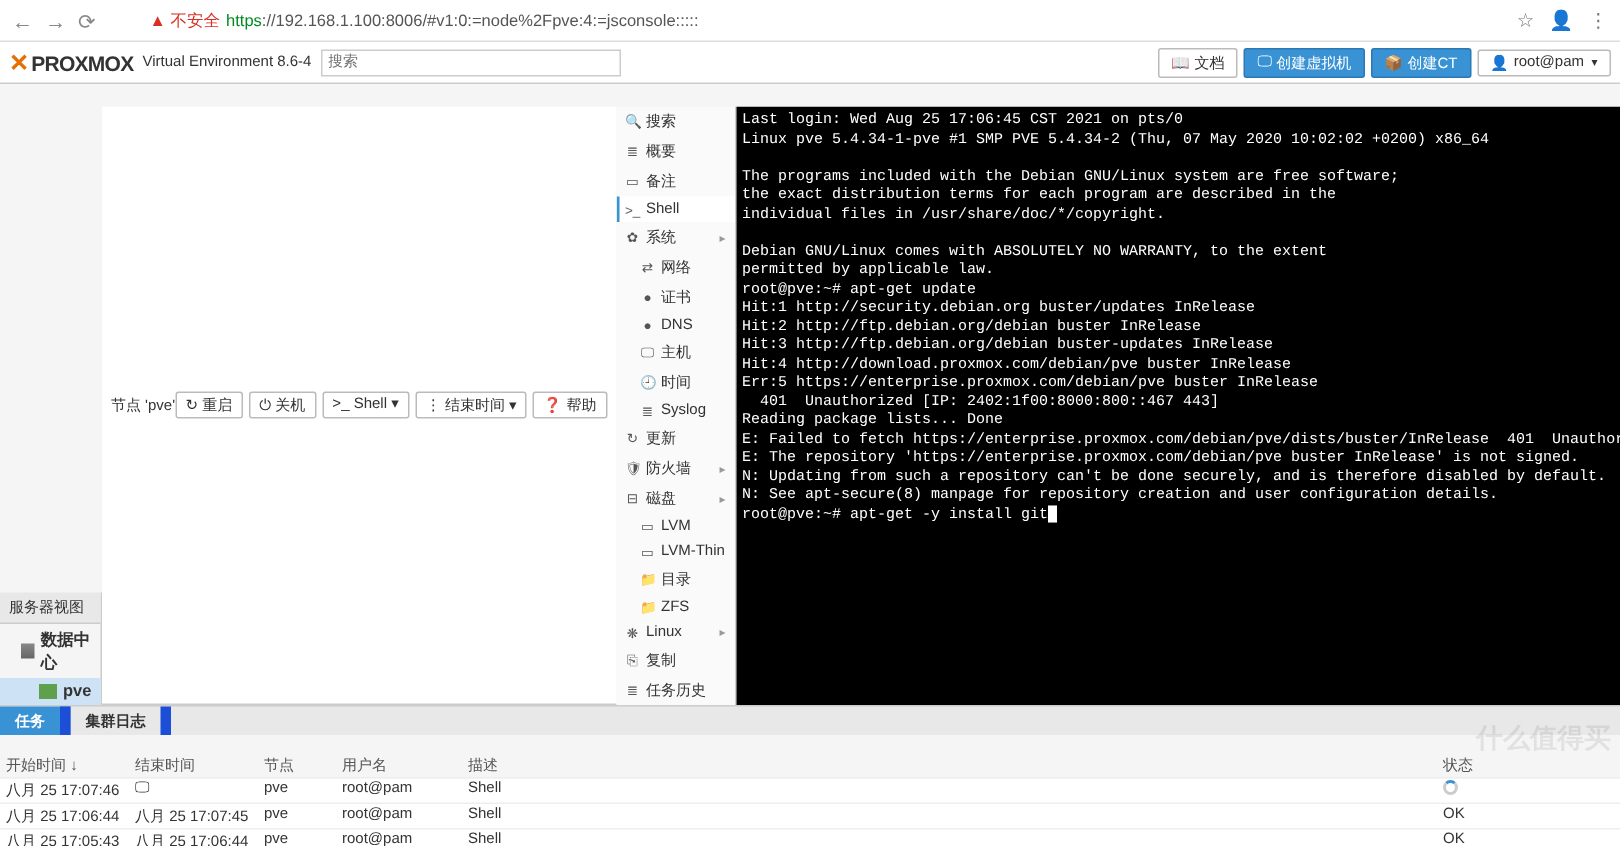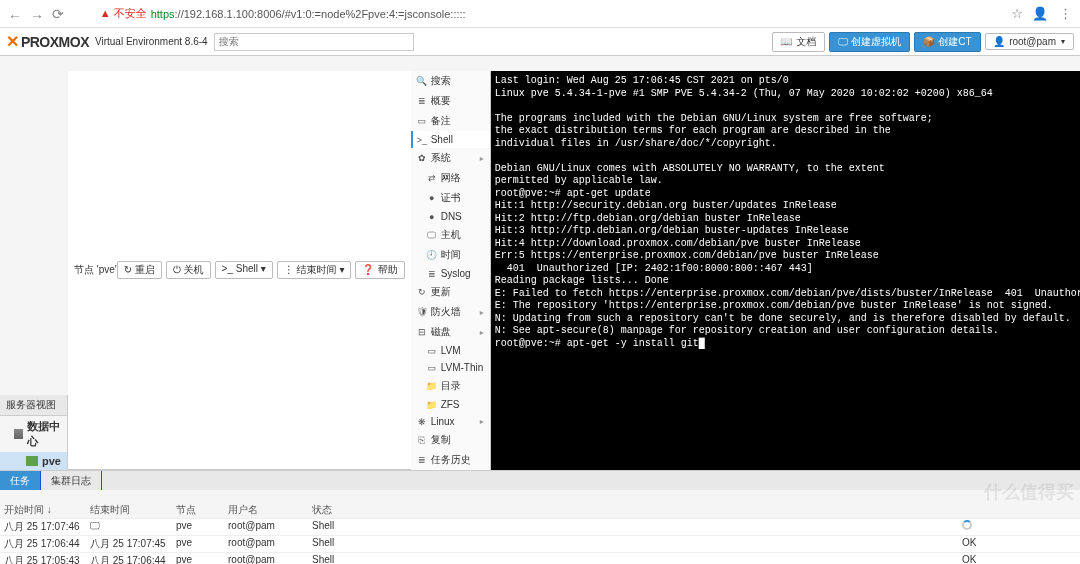--- a/index.html
+++ b/index.html
@@ -39,21 +39,21 @@
 .panel-split { flex: 1; display: flex; overflow: hidden; }
 .sub-menu { width: 80px; background: #fafafa; border-right: 1px solid #ccc; overflow-y: auto; }
 .sm-item { padding: 3px 6px; font-size: 10px; cursor: pointer; display: flex; align-items: center; gap: 4px; white-space: nowrap; }
 .sm-item .arr { margin-left: auto; color: #999; font-size: 8px; }
 .sm-item.sel { background: #fff; border-left: 2px solid #3892d4; padding-left: 4px; }
 .sm-ico { width: 10px; display: inline-block; text-align: center; color: #555; font-size: 9px; }
 
 .terminal { flex: 1; background: #000; color: #fff; font-family: "Courier New", monospace; font-size: 10px; line-height: 1.25; padding: 4px 4px; overflow: hidden; white-space: pre; }
 
 .bottom-tabs { height: 20px; border-top: 1px solid #ccc; background: #e8e8e8; display: flex; }
-.btab { padding: 3px 10px; font-size: 10px; cursor: pointer; border-right: 1px solid #1d4ed8; }
+.btab { padding: 3px 10px; font-size: 10px; cursor: pointer; border-right: 7px solid #1d4ed8; font-weight: bold; }
 .btab.active { background: #3892d4; color: #fff; }
 
 .log-table { height: 74px; overflow: hidden; background: #fff; font-size: 10px; margin-top: 12px; }
 .lt-head, .lt-row { display: flex; border-bottom: 1px solid #eee; }
 .lt-head { background: #f5f5f5; color: #555; }
 .lt-head > div, .lt-row > div { padding: 1px 4px; overflow: hidden; white-space: nowrap; }
 .c-start { width: 86px; } .c-end { width: 86px; } .c-node { width: 52px; } .c-user { width: 84px; } .c-desc { flex: 1; } .c-stat { width: 122px; text-align: left; }
 .spinner { width: 10px; height: 10px; border: 2px solid #ccc; border-top-color: #3892d4; border-radius: 50%; display: inline-block; }
 
 .watermark { position: absolute; right: 6px; bottom: 60px; color: rgba(0,0,0,0.08); font-size: 18px; font-weight: bold; pointer-events: none; }
@@ -234,20 +234,21 @@
   <div class="btab active">任务</div>
   <div class="btab">集群日志</div>
 </div>
 
 <div class="log-table">
   <div class="lt-head">
     <div class="c-start">开始时间 ↓</div>
     <div class="c-end">结束时间</div>
     <div class="c-node">节点</div>
     <div class="c-user">用户名</div>
+    <div class="c-desc">描述</div>
     <div class="c-stat">状态</div>
   </div>
   <div id="log-body">
       <div class="lt-row">
         <div class="c-start">八月 25 17:07:46</div>
         <div class="c-end"><span>🖵</span></div>
         <div class="c-node">pve</div>
         <div class="c-user">root@pam</div>
         <div class="c-desc">Shell</div>
         <div class="c-stat"><span class="spinner"></span></div>

